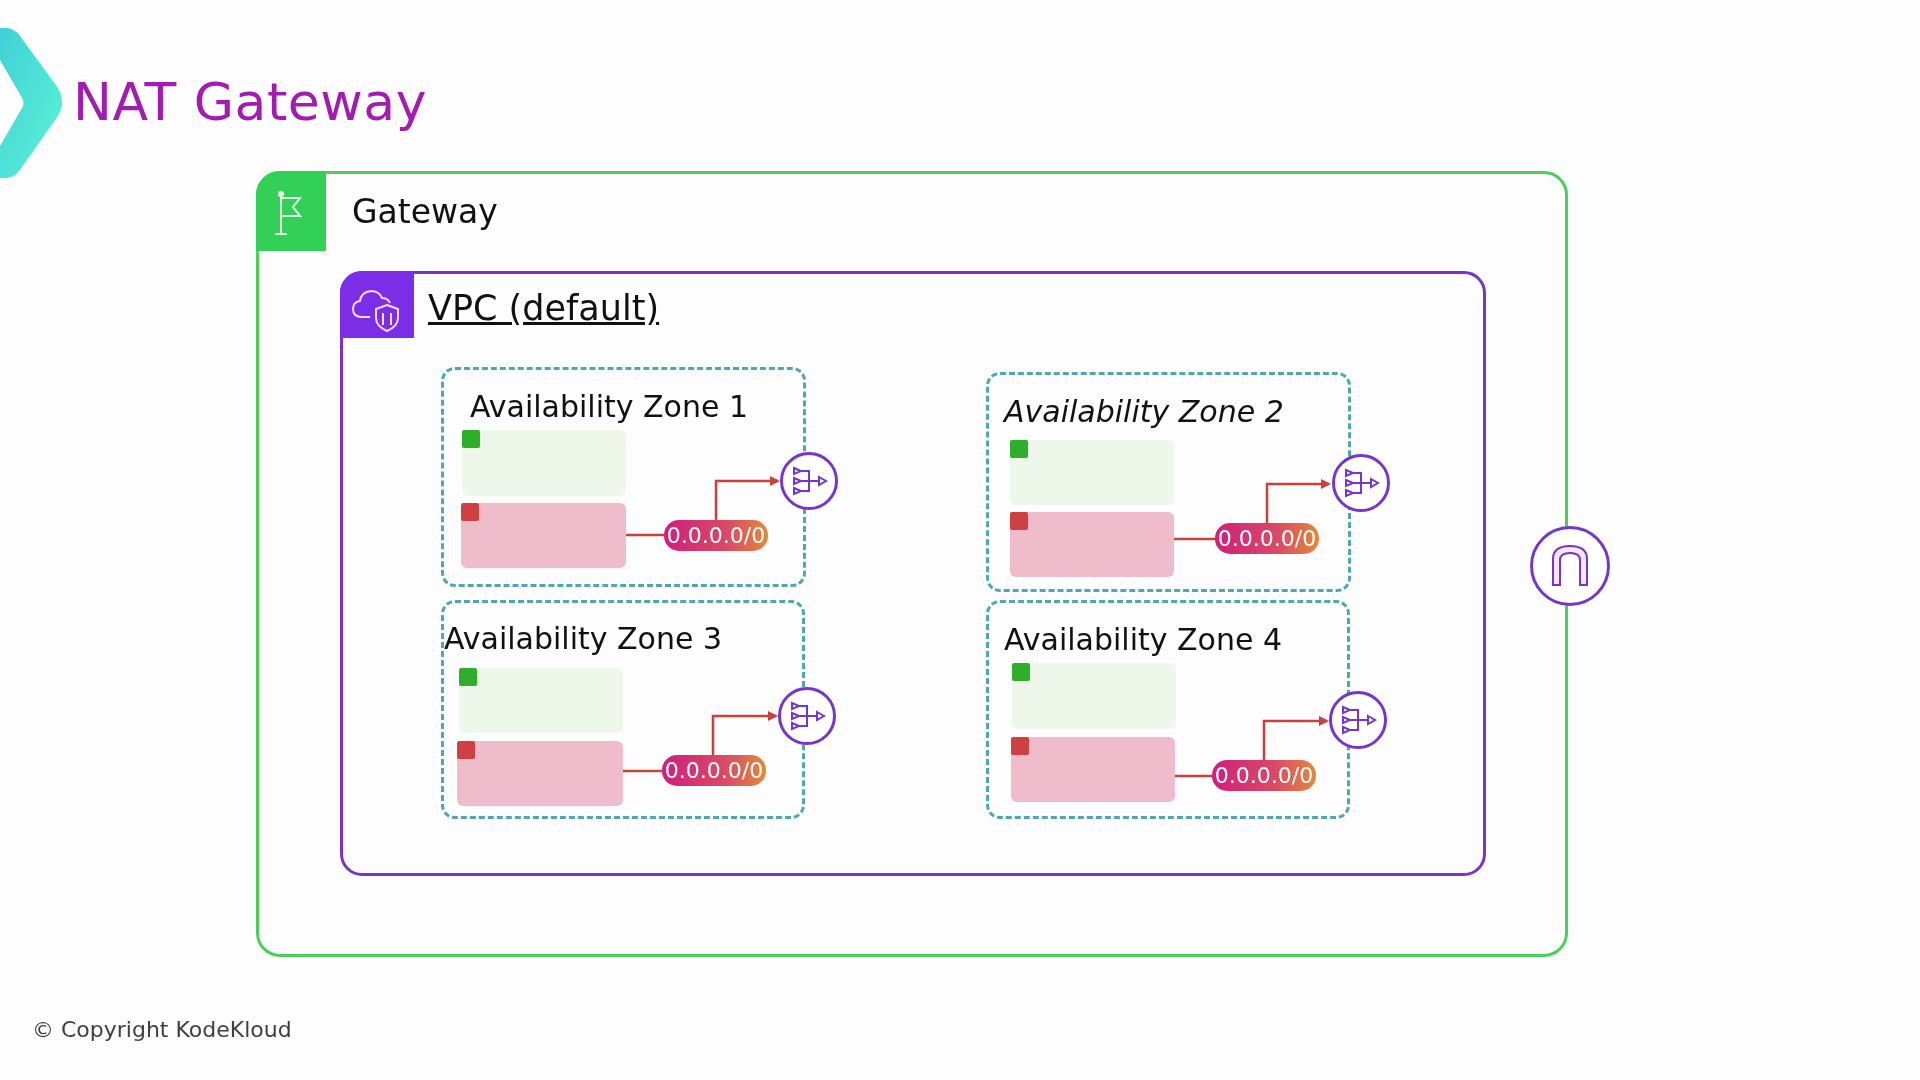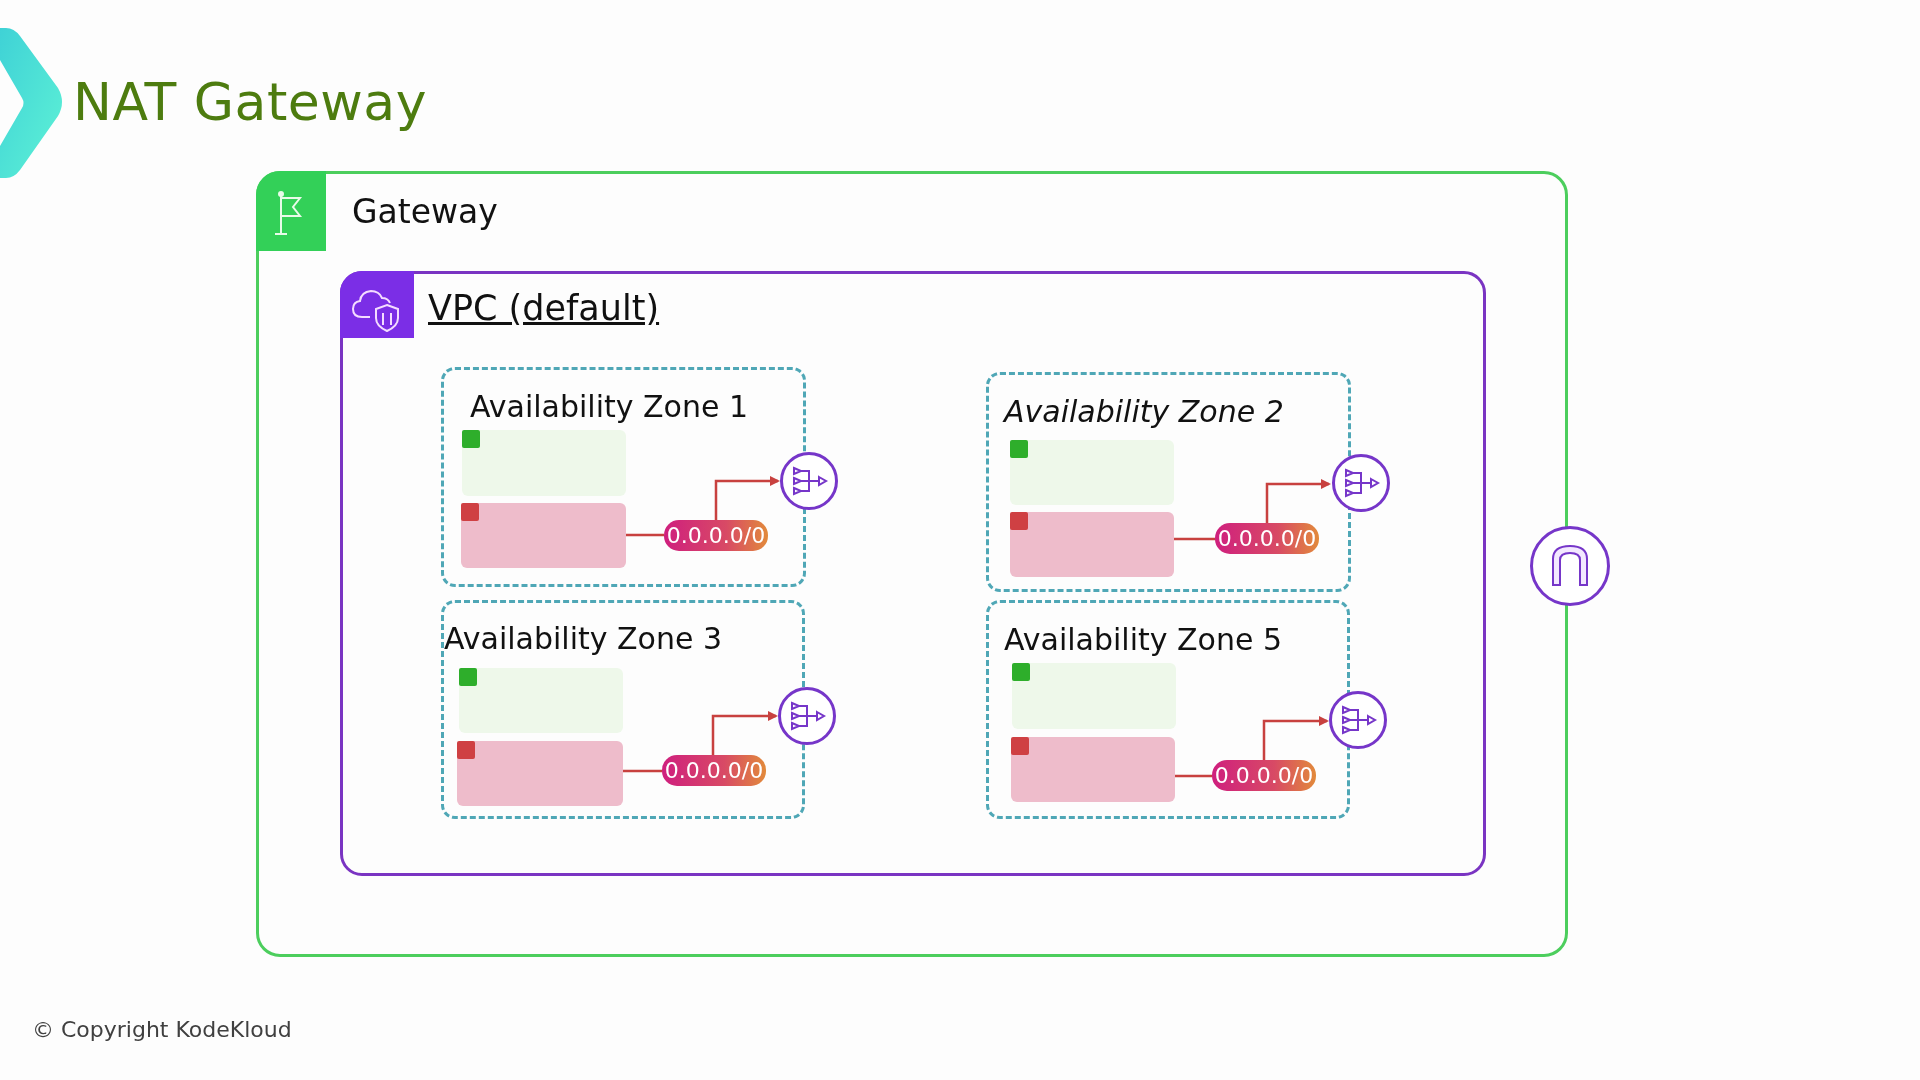--- a/index.html
+++ b/index.html
@@ -4,21 +4,21 @@
   <style>
     html, body { margin:0; padding:0; }
     body {
       width:1920px; height:1080px; position:relative; overflow:hidden;
       background:#fdfdfd;
       font-family:"DejaVu Sans", sans-serif;
       color:#111;
     }
     .abs { position:absolute; }
     #logo { left:0; top:26px; width:64px; height:154px; }
-    #title { left:73px; top:68px; font-size:52px; line-height:68px; color:#4d7c0f; letter-spacing:0.5px; }
+    #title { left:73px; top:68px; font-size:52px; line-height:68px; color:#a21caf; letter-spacing:0.5px; }
     #region-box {
       left:256px; top:171px; width:1312px; height:786px;
       border:3px solid #4cce5d; border-radius:24px; box-sizing:border-box;
     }
     #region-tag {
       left:256px; top:171px; width:70px; height:80px;
       background:#33d058; border-top-left-radius:24px;
     }
     #region-label { left:352px; top:190px; font-size:33px; line-height:44px; }
     #vpc-box {
@@ -112,21 +112,21 @@
 <div class="abs lock priv" style="left:1010px;top:512px;"></div>
 
 <div class="abs az" style="left:441px;top:600px;width:364px;height:219px;"></div>
 <div class="abs az-label" style="left:444px;top:620px;">Availability Zone 3</div>
 <div class="abs subnet-pub" style="left:459px;top:668px;width:164px;height:65px;"></div>
 <div class="abs lock pub" style="left:459px;top:668px;"></div>
 <div class="abs subnet-priv" style="left:457px;top:741px;width:166px;height:65px;"></div>
 <div class="abs lock priv" style="left:457px;top:741px;"></div>
 
 <div class="abs az" style="left:986px;top:600px;width:364px;height:219px;"></div>
-<div class="abs az-label" style="left:1004px;top:621px;">Availability Zone 5</div>
+<div class="abs az-label" style="left:1004px;top:621px;">Availability Zone 4</div>
 <div class="abs subnet-pub" style="left:1012px;top:663px;width:164px;height:66px;"></div>
 <div class="abs lock pub" style="left:1012px;top:663px;"></div>
 <div class="abs subnet-priv" style="left:1011px;top:737px;width:164px;height:65px;"></div>
 <div class="abs lock priv" style="left:1011px;top:737px;"></div>
 
 <svg class="wires" width="1920" height="1080">
   <defs>
     <marker id="arr" markerWidth="10" markerHeight="10" refX="8" refY="5" orient="auto" markerUnits="userSpaceOnUse">
       <path d="M0 0 L10 5 L0 10 Z" fill="#c8413f"></path>
     </marker>

